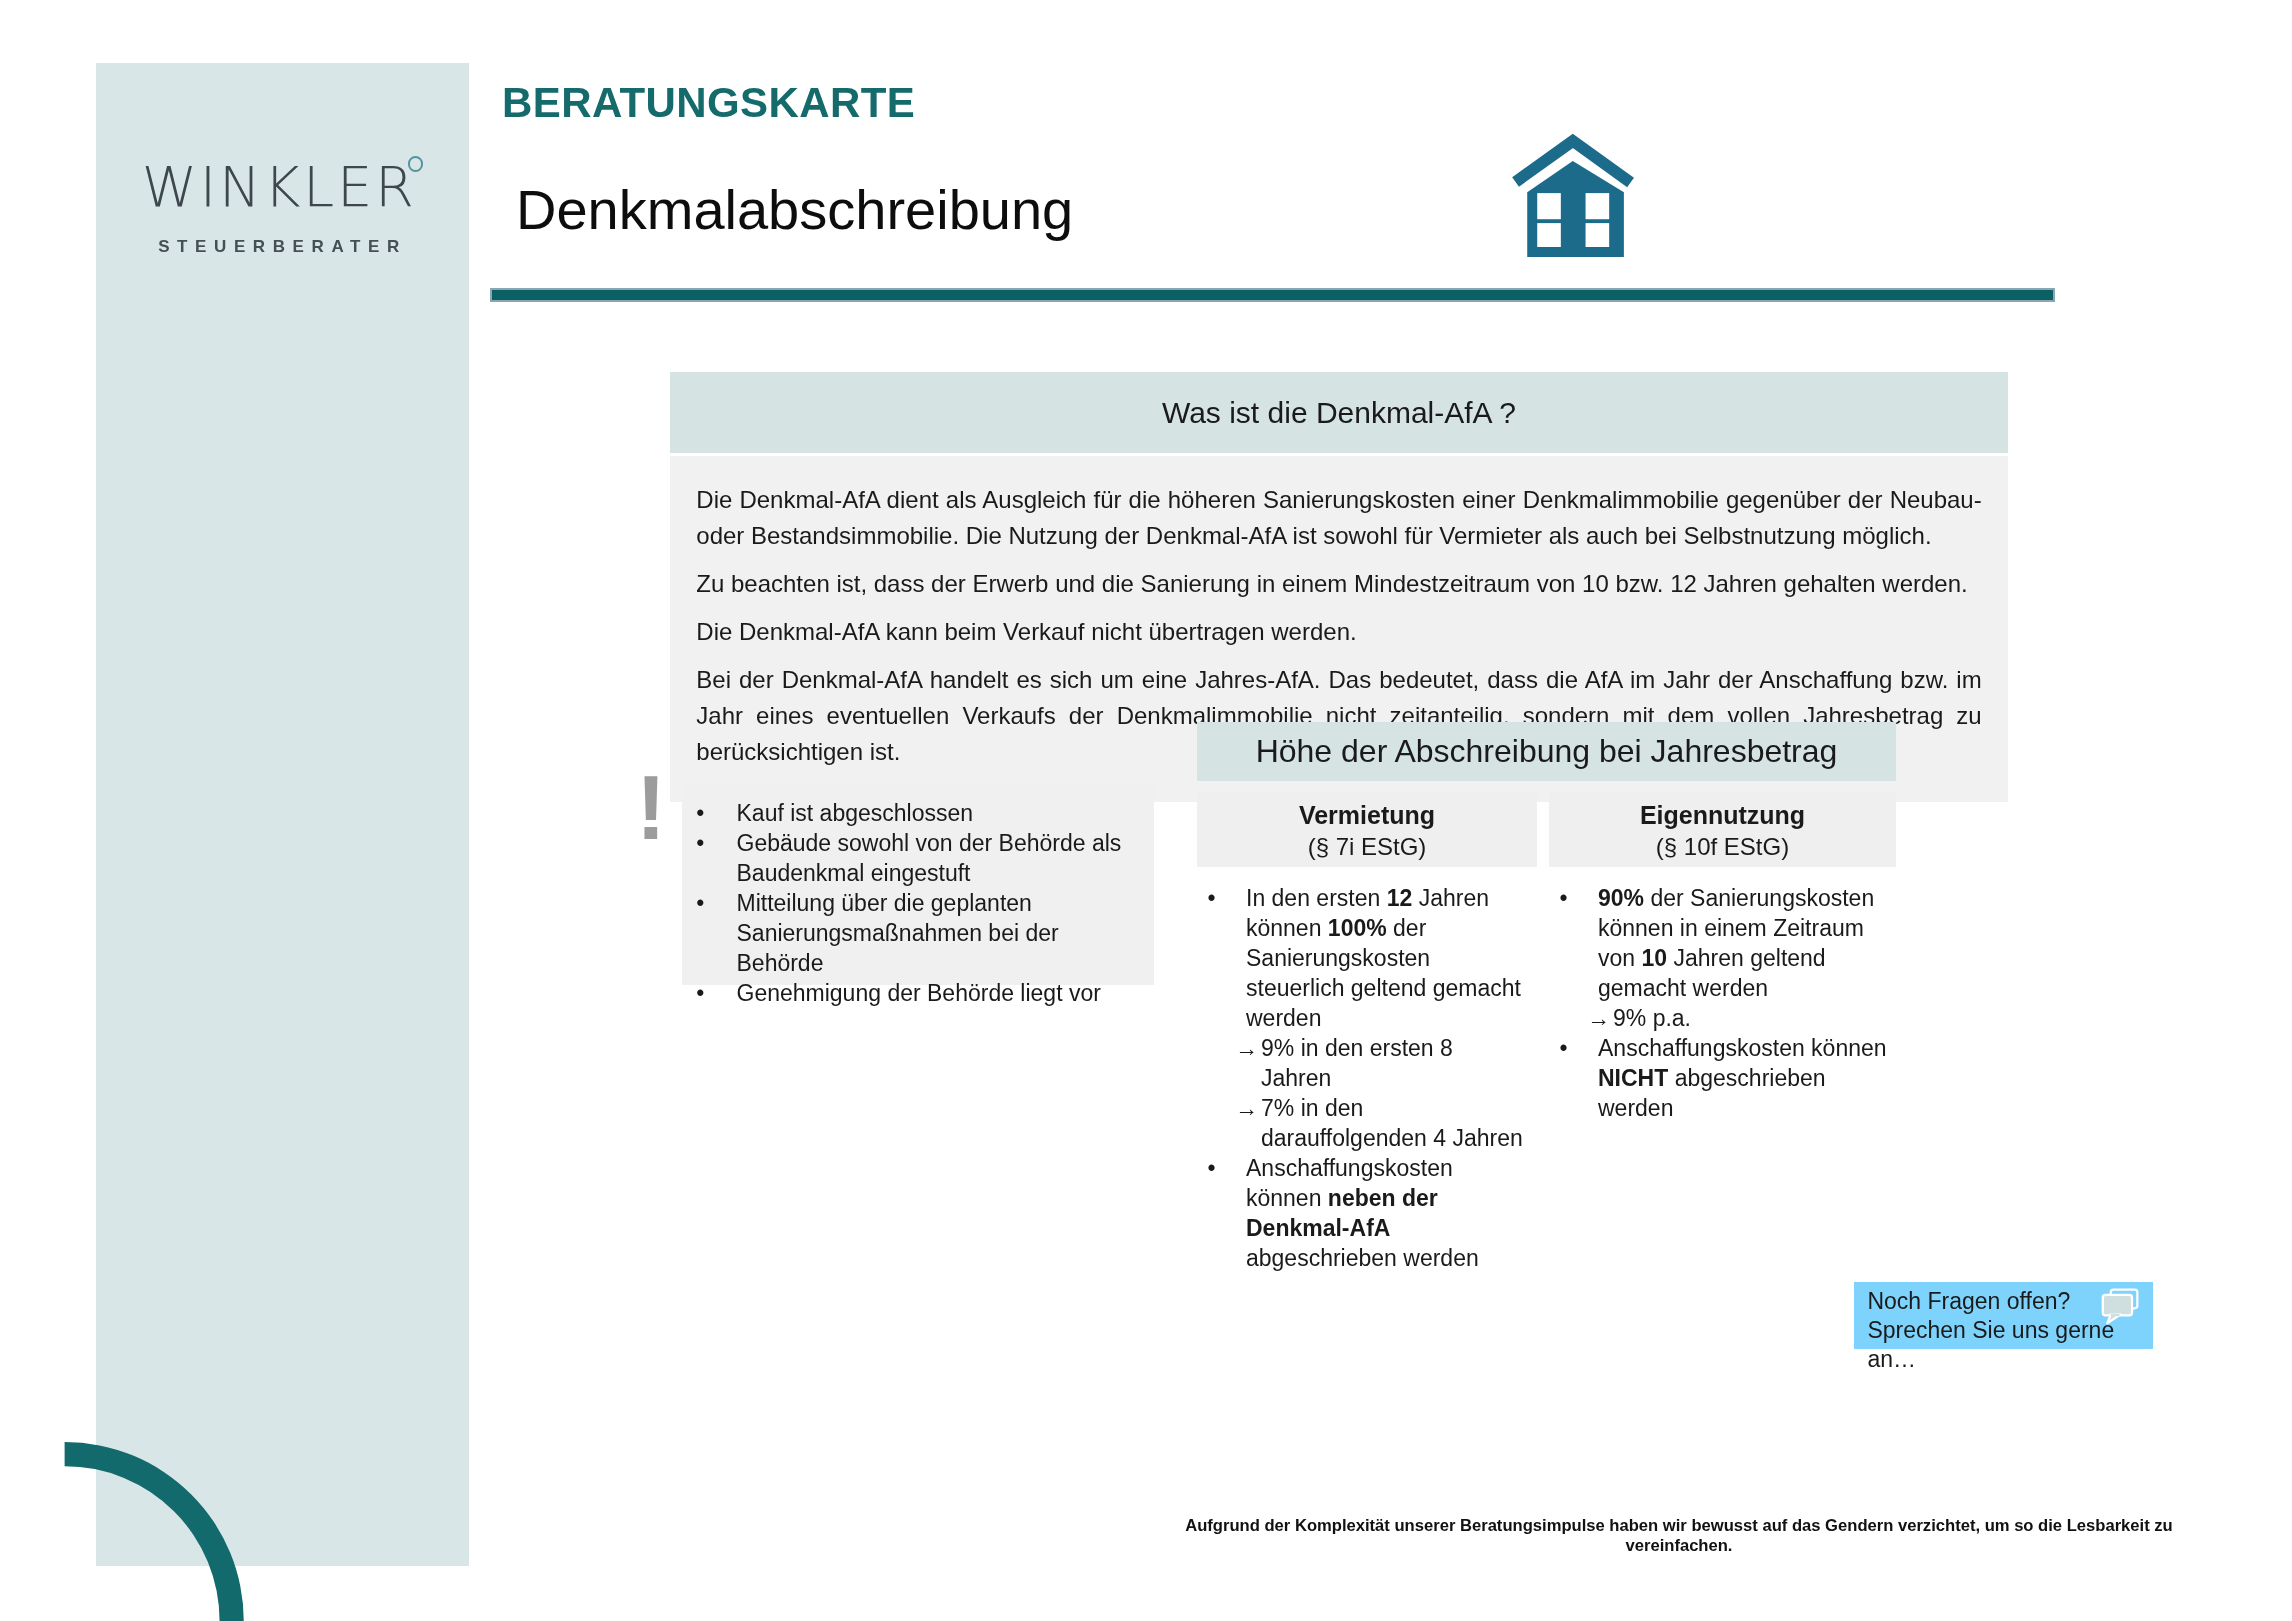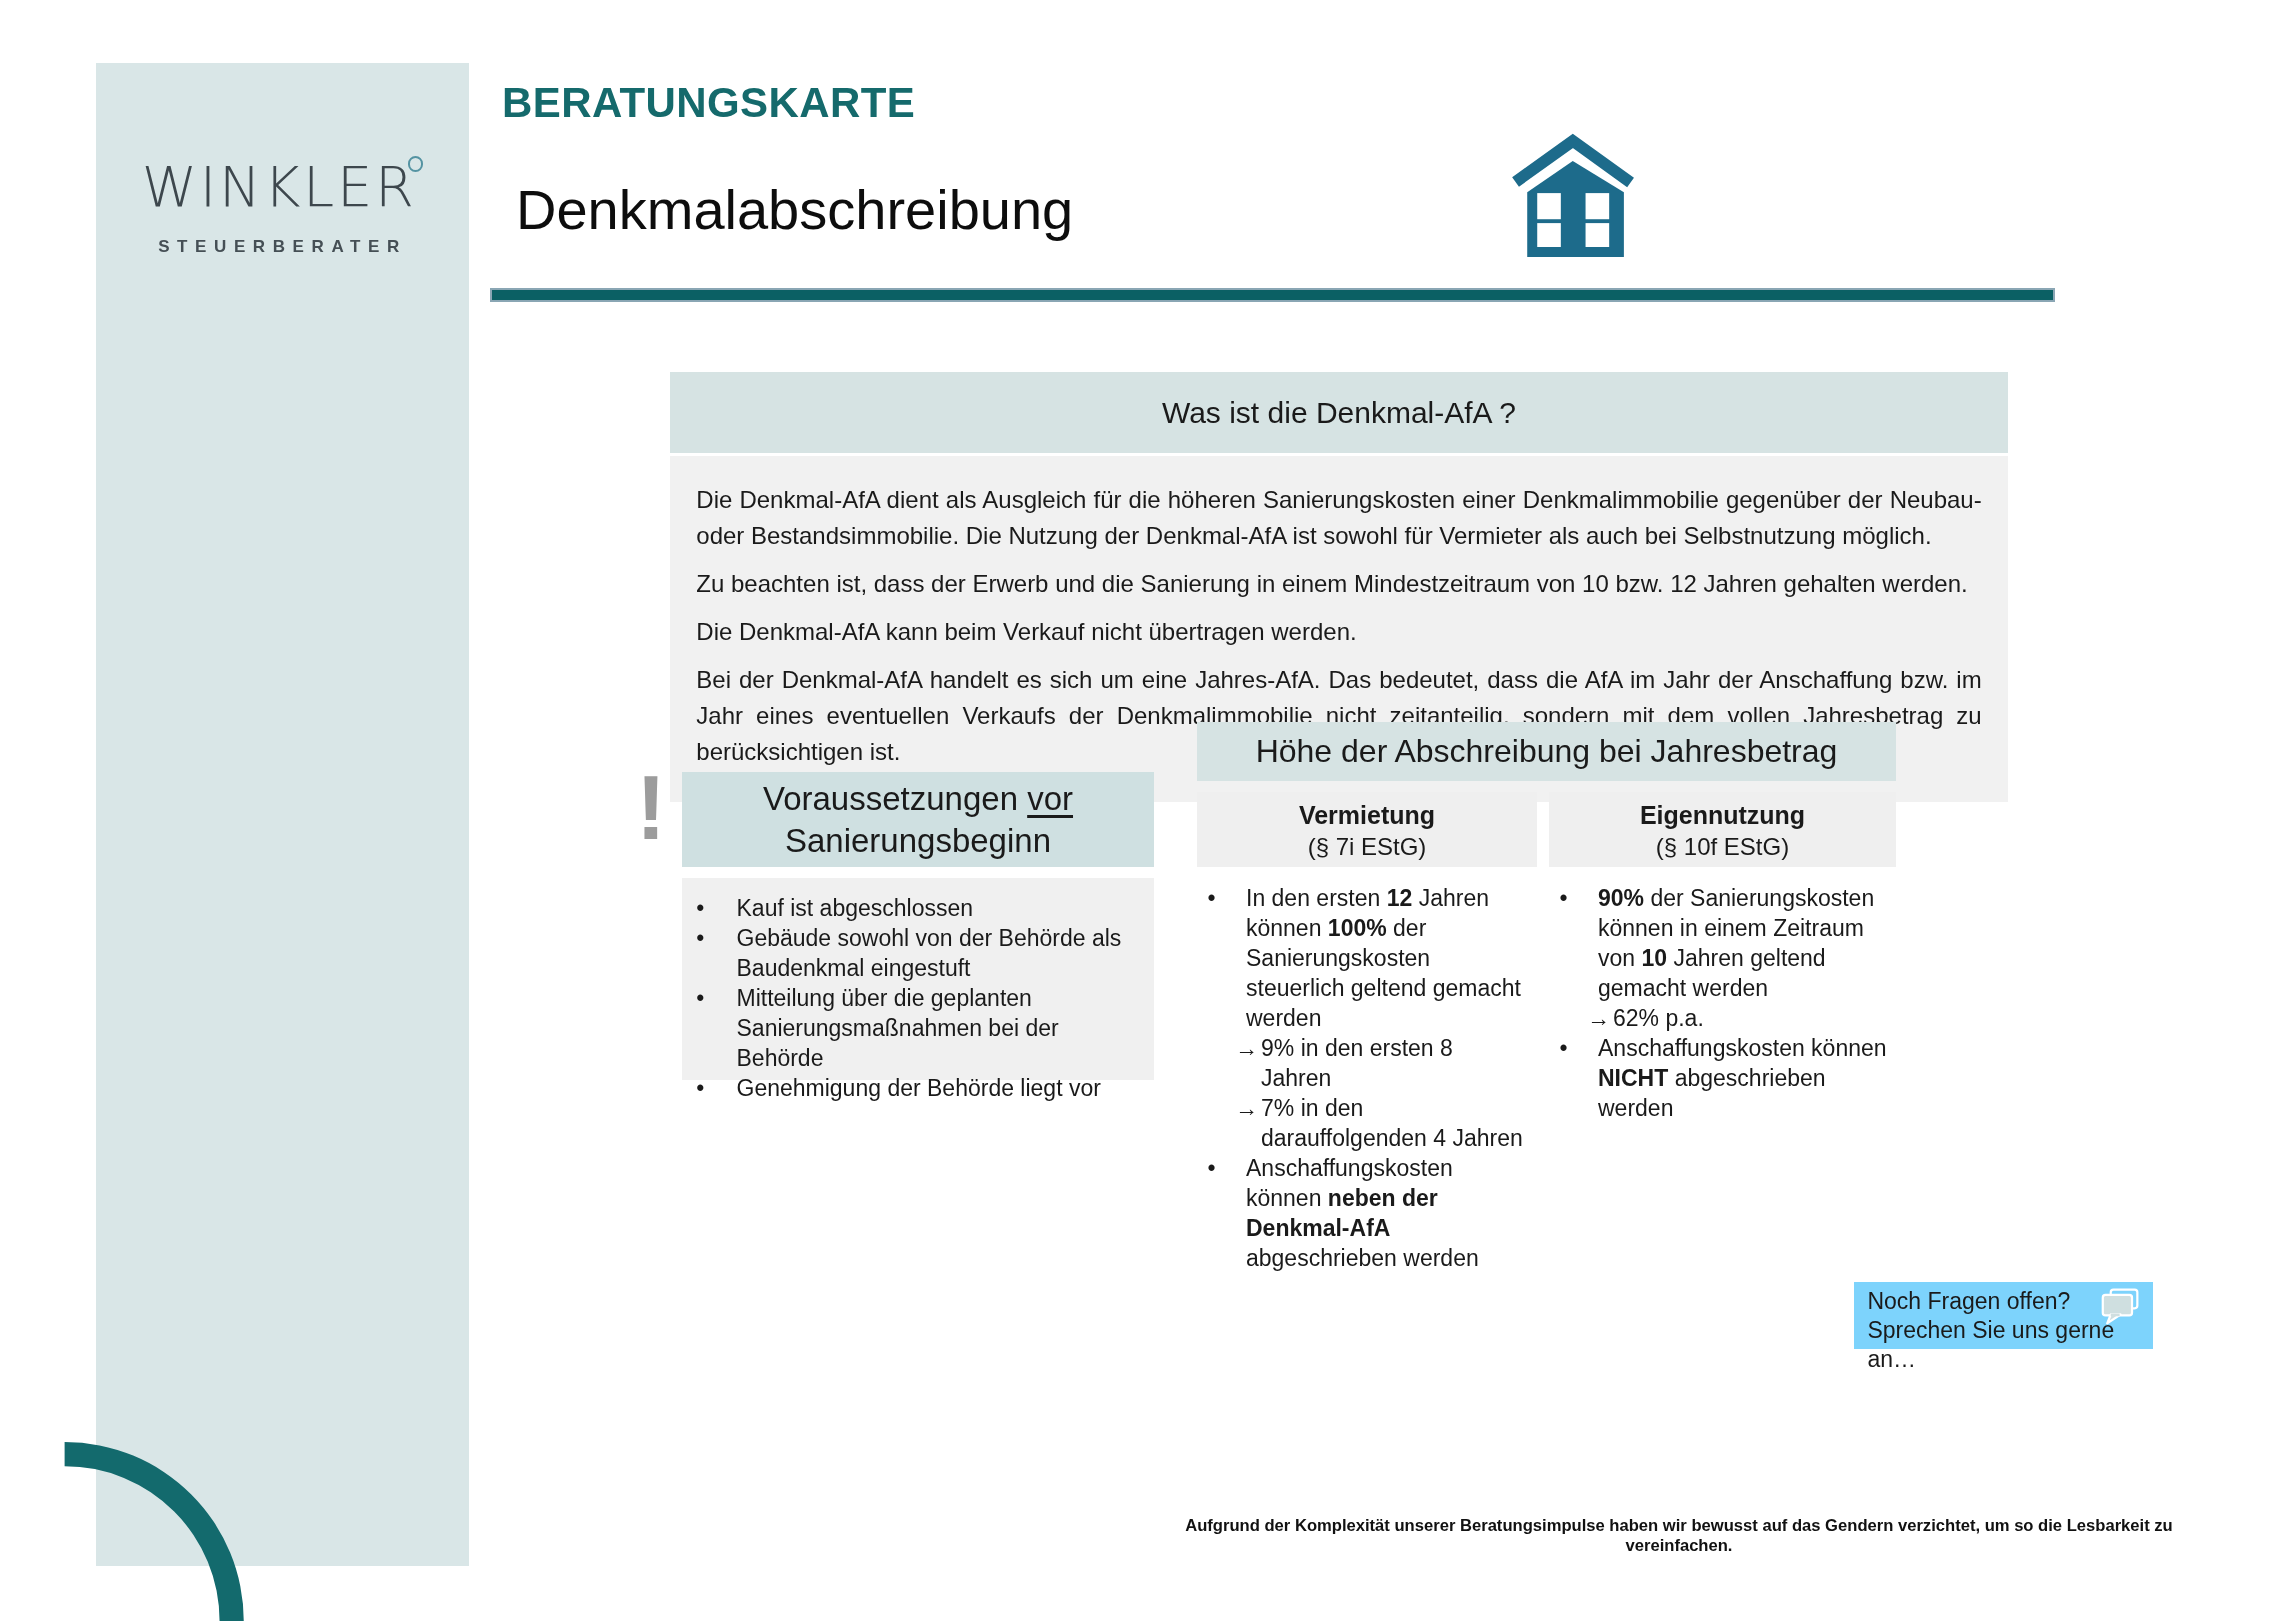--- a/index.html
+++ b/index.html
@@ -112,28 +112,20 @@
     <div class="intro-body">
         <p>Die Denkmal-AfA dient als Ausgleich für die höheren Sanierungskosten einer Denkmalimmobilie gegenüber der Neubau- oder Bestandsimmobilie. Die Nutzung der Denkmal-AfA ist sowohl für Vermieter als auch bei Selbstnutzung möglich.</p>
         <p>Zu beachten ist, dass der Erwerb und die Sanierung in einem Mindestzeitraum von 10 bzw. 12 Jahren gehalten werden.</p>
         <p>Die Denkmal-AfA kann beim Verkauf nicht übertragen werden.</p>
         <p>Bei der Denkmal-AfA handelt es sich um eine Jahres-AfA. Das bedeutet, dass die AfA im Jahr der Anschaffung bzw. im Jahr eines eventuellen Verkaufs der Denkmalimmobilie nicht zeitanteilig, sondern mit dem vollen Jahresbetrag zu berücksichtigen ist.</p>
       </div>
   </div>
 
   <div class="prereq-excl">!</div>
   <div class="prereq">
-    <div class="prereq-head">
-      <div>
-        <span>Voraussetzungen</span>
-        <span> </span>
-        <span class="u">vor</span>
-      </div>
-      <div>Sanierungsbeginn</div>
-    </div>
     <div class="prereq-body">
         <div class="row bullet">
           <span class="mark">•</span>
           <span class="txt"><span>Kauf ist abgeschlossen</span></span>
         </div>
         <div class="row bullet">
           <span class="mark">•</span>
           <span class="txt"><span>Gebäude sowohl von der Behörde als Baudenkmal eingestuft</span></span>
         </div>
         <div class="row bullet">
@@ -176,21 +168,21 @@
         <span class="txt"><span>Anschaffungskosten können </span><span class="bld">neben der Denkmal-AfA</span><span> abgeschrieben werden</span></span>
       </div>
     </div>
   <div class="col-list c2">
       <div class="row bullet">
         <span class="mark">•</span>
         <span class="txt"><span class="bld">90%</span><span> der Sanierungskosten können in einem Zeitraum von </span><span class="bld">10</span><span> Jahren geltend gemacht werden</span></span>
       </div>
       <div class="row arrow">
         <span class="mark">→</span>
-        <span class="txt"><span>62% p.a.</span></span>
+        <span class="txt"><span>9% p.a.</span></span>
       </div>
       <div class="row bullet">
         <span class="mark">•</span>
         <span class="txt"><span>Anschaffungskosten können </span><span class="bld">NICHT</span><span> abgeschrieben werden</span></span>
       </div>
     </div>
 
   <div class="contact">
     <div>Noch Fragen offen?</div>
     <div>Sprechen Sie uns gerne an…</div>

